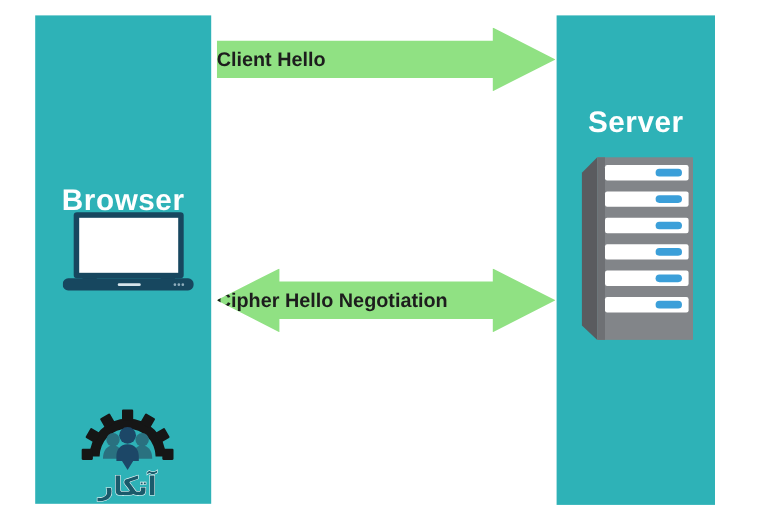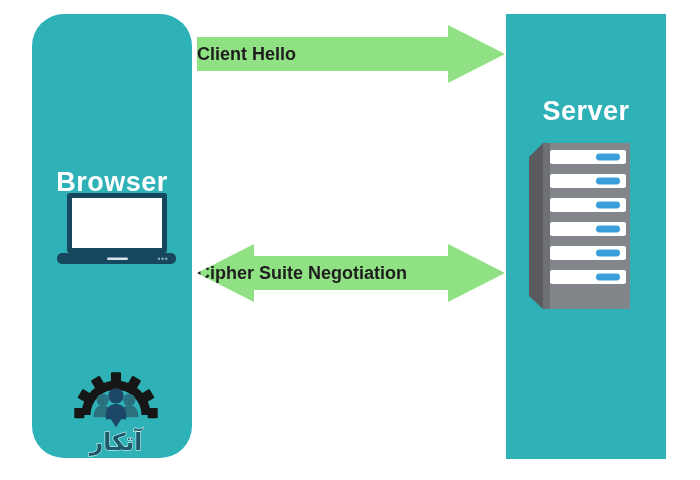--- a/index.html
+++ b/index.html
@@ -13,22 +13,22 @@
     --label:#1d1d1d;
     --logo-ink:#161616;
     --logo-teal:#1a5a6b;
   }
   html,body{margin:0;padding:0;background:#ffffff;}
   .canvas{
     position:relative;width:700px;height:480px;background:#ffffff;
     overflow:hidden;font-family:"Liberation Sans",sans-serif;
   }
   .panel{position:absolute;background:var(--teal);}
-  .panel-left{left:32px;top:14px;width:160px;height:444px;border-radius:32px;}
-  .panel-right{left:506px;top:14px;width:160px;height:445px;}
+  .panel-left{left:32px;top:14px;width:160px;height:444px;}
+  .panel-right{left:506px;top:14px;width:144px;height:445px;}
   .panel-title{
     position:absolute;width:100%;text-align:center;color:#ffffff;
     font-size:27px;font-weight:600;letter-spacing:.5px;
   }
   .panel-left .panel-title{top:153px;}
   .panel-right .panel-title{top:82px;}
   .icon-abs{position:absolute;}
   .arrow{
     position:absolute;left:197px;width:308px;height:58px;
     background:var(--green);
@@ -123,16 +123,16 @@
         <rect x="23" y="130" width="76" height="14" rx="2" fill="#ffffff"></rect>
         <rect x="69" y="133.5" width="24" height="7" rx="3.5" fill="var(--blue)"></rect>
       </g>
     </g>
   </svg>
 
   <div class="arrow arrow--right" style="top:25px">
     <span class="arrow-label">Client Hello</span>
   </div>
   <div class="arrow arrow--both" style="top:244px">
-    <span class="arrow-label">Cipher Suite Negotiation</span>
+    <span class="arrow-label">Cipher Hello Negotiation</span>
   </div>
 
 </div>
 
 </body></html>

